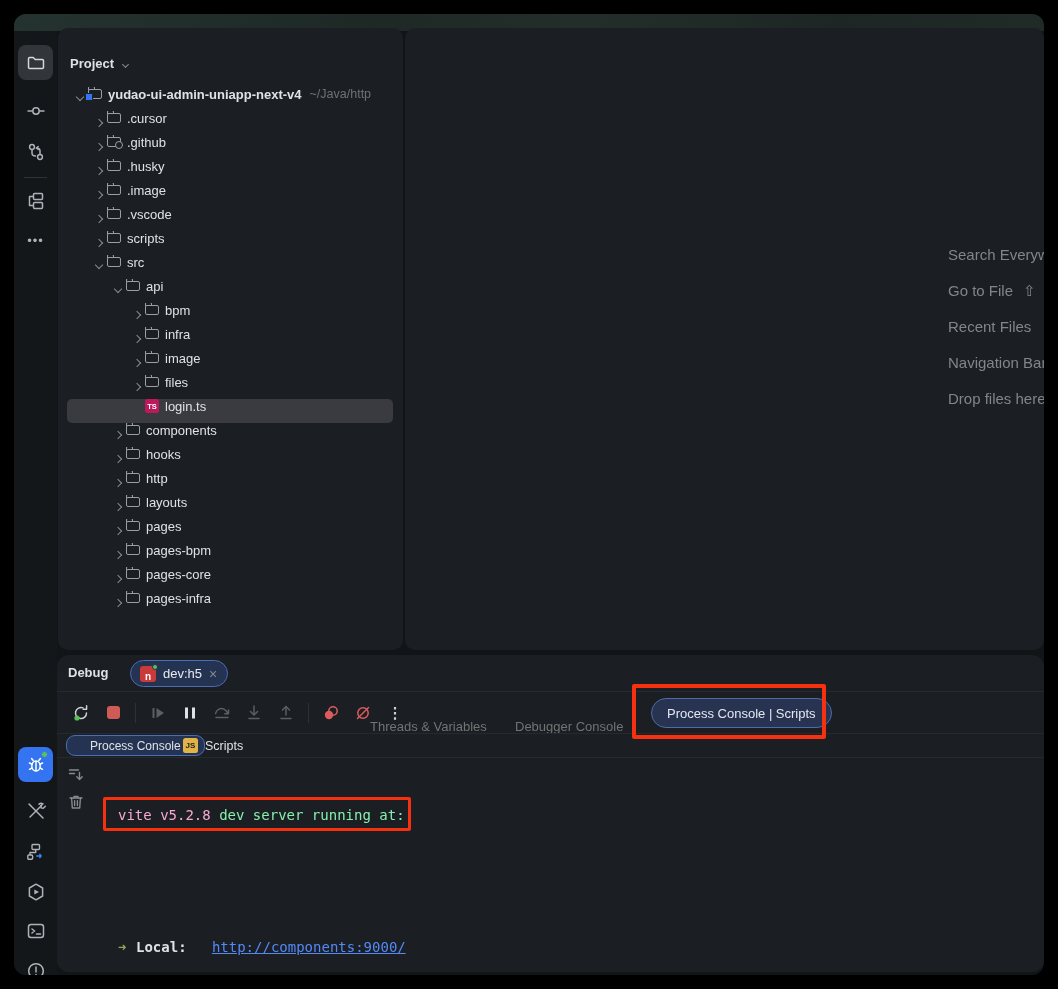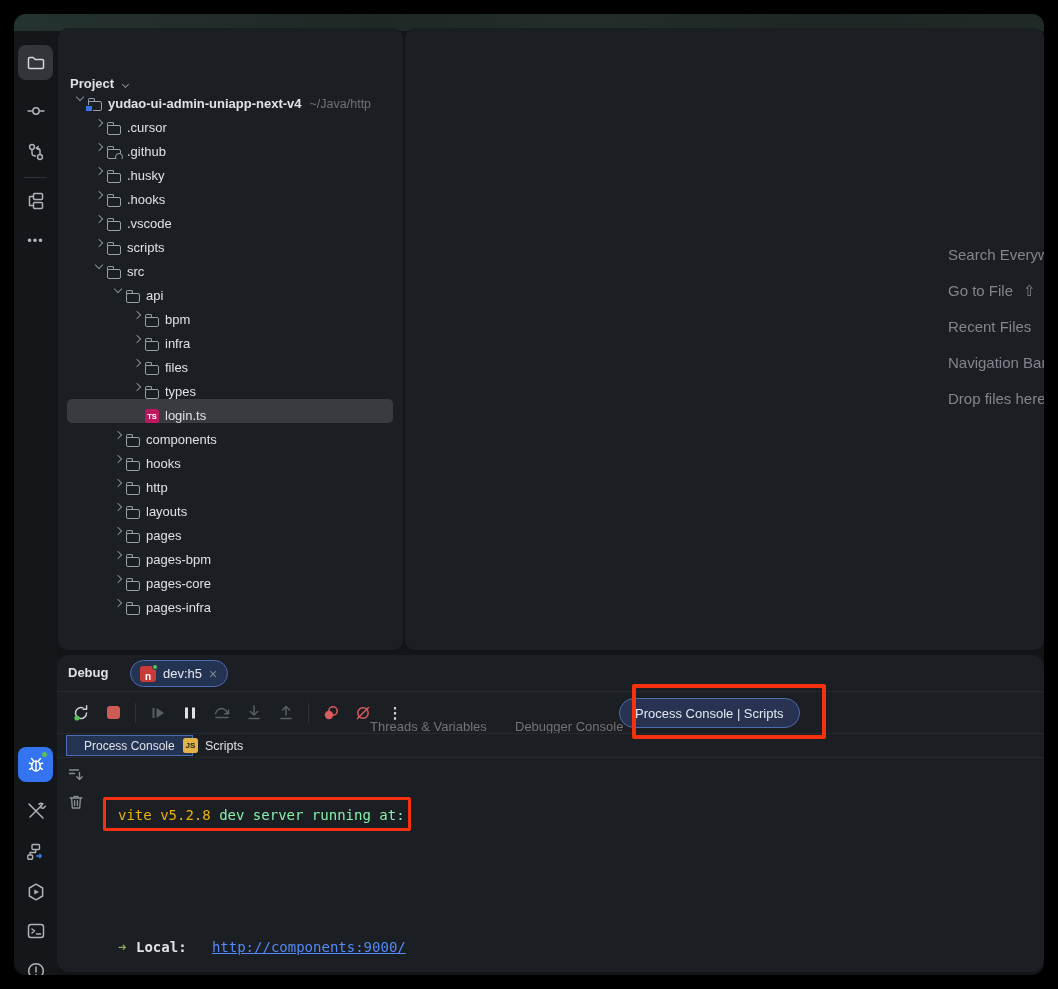--- a/index.html
+++ b/index.html
@@ -22,31 +22,31 @@
   .green-dot { position:absolute; right:5px; top:4px; width:7px; height:7px;
     border-radius:50%; background:#57c255; border:1.5px solid #3574f0; }
 
   
   .panel { position:absolute; background:#1b1e23; border-radius:10px; overflow:hidden; }
   .project-panel { left:44px; top:14px; width:345px; height:622px; }
   .editor-panel  { left:391px; top:14px; width:639px; height:622px; }
   .debug-panel   { left:43px; top:641px; width:987px; height:317px; border-radius:12px; }
 
   
-  .pp-header { position:absolute; left:12px; top:48px; display:flex; align-items:flex-end; gap:8px; }
+  .pp-header { position:absolute; left:12px; top:28px; display:flex; align-items:flex-end; gap:8px; }
   .pp-title { color:#dfe1e5; font-size:13px; font-weight:bold; }
   .chev { width:15px; height:24px; position:relative; flex:none; }
   .chev::before { content:''; position:absolute; left:4px; top:9px; width:5px; height:5px;
     border-right:1.5px solid #878b92; border-bottom:1.5px solid #878b92; transform:rotate(-45deg); }
   .chev.down::before { transform:rotate(45deg); top:7px; }
   .chev.none::before { display:none; }
   .chev.sm { width:10px; height:10px; }
   .chev.sm::before { left:1px; top:1px; width:4px; height:4px; transform:rotate(45deg); }
   .tree { position:absolute; left:0; top:59px; right:0; }
-  .trow { height:24px; display:flex; align-items:flex-end; margin:0 10px 0 9px;
+  .trow { height:24px; display:flex; align-items:flex-start; margin:0 10px 0 9px;
     padding-left:calc(6px + var(--lv)*19px); white-space:nowrap; overflow:hidden; }
   .trow.selected { background:#393b40; border-radius:5px; }
   .tlabel { color:#dfe1e5; font-size:13px; margin-left:6px; }
   .tlabel.b { font-weight:bold; }
   .tpath { color:#6e7278; font-size:12.5px; margin-left:8px; }
   .fold { width:14px; height:10px; border:1.4px solid #9a9ea6; border-radius:2px;
     position:relative; flex:none; margin-top:2px; }
   .fold::before { content:''; position:absolute; top:-4px; left:-1.4px; width:5px; height:3px;
     border:1.4px solid #9a9ea6; border-bottom:none; border-radius:2px 2px 0 0; }
   .fold.gh::after { content:''; position:absolute; right:-3px; bottom:-3px; width:6px; height:6px;
@@ -78,37 +78,37 @@
   .dbg-sep { position:absolute; left:0; width:100%; height:1px; background:#26292e; }
 
   .dbg-toolbar { position:absolute; left:0; top:37px; width:100%; height:41px; }
   .tb-icons { position:absolute; left:14px; top:0; height:41px; display:flex; align-items:center; gap:12px; }
   .tb-btn { width:20px; height:20px; display:flex; align-items:center; justify-content:center; }
   .tb-sep { width:1px; height:20px; background:#2e3136; }
   .stop-sq { width:13px; height:13px; background:#cf5b56; border-radius:3px; }
   .more-v { color:#ced0d6; font-size:15px; font-weight:bold; letter-spacing:0; }
   .vtab { position:absolute; top:14px; height:41px; display:flex; align-items:center;
     color:#737373; font-size:13px; }
-  .vtab-pill { position:absolute; left:562px; top:6px; height:30px; border-radius:15px;
+  .vtab-pill { position:absolute; left:594px; top:6px; height:30px; border-radius:15px;
     background:#273350; border:1px solid #4c6cab; display:flex; align-items:center;
     padding:0 15px; color:#e3e7ef; font-size:13px; }
 
   .dbg-subtabs { position:absolute; left:0; top:79px; width:100%; height:23px; }
-  .subtab-pill { position:absolute; left:9px; top:1px; height:21px; border-radius:0;
+  .subtab-pill { position:absolute; left:9px; top:1px; height:21px; border-radius:9px;
     background:#253352; border:1px solid #4a6db4; display:flex; align-items:center;
-    padding:0 17px; color:#dfe1e5; font-size:12px; }
+    padding:0 23px; color:#dfe1e5; font-size:12px; }
   .subtab-scripts { position:absolute; left:126px; top:1px; height:21px; display:flex;
     align-items:center; gap:7px; color:#dfe1e5; font-size:12.5px; }
 
   .console-area { position:absolute; left:0; top:103px; right:0; bottom:0; }
   .gutter-ico { position:absolute; left:10px; width:18px; height:18px; }
   .con-text { position:absolute; left:61px; top:2px; font-family:"DejaVu Sans Mono", monospace;
     font-size:14px; line-height:22px; white-space:pre; }
   .cline { height:22px; }
-  .c-teal { color:#eab308; }
+  .c-teal { color:#f9a8d4; }
   .c-green { color:#86efac; }
   .c-arrow { color:#8fa959; display:inline-block; width:18px; }
   .c-label { color:#dfe1e5; font-weight:bold; }
   .c-link { color:#548af7; text-decoration:underline; }
 
   .anno { position:absolute; border:4px solid #f5310f; border-radius:2px; pointer-events:none; }
   .anno1 { left:575px; top:29px; width:194px; height:55px; }
   .anno2 { left:46px; top:142px; width:308px; height:34px; border-width:3.5px; }
 
   svg { display:block; }
@@ -243,21 +243,21 @@
         <span class="tlabel">.github</span>
       </div>
       <div class="trow" style="--lv:1">
         <span class="chev"></span>
         <span class="fold"></span>
         <span class="tlabel">.husky</span>
       </div>
       <div class="trow" style="--lv:1">
         <span class="chev"></span>
         <span class="fold"></span>
-        <span class="tlabel">.hooks</span>
+        <span class="tlabel">.image</span>
       </div>
       <div class="trow" style="--lv:1">
         <span class="chev"></span>
         <span class="fold"></span>
         <span class="tlabel">.vscode</span>
       </div>
       <div class="trow" style="--lv:1">
         <span class="chev"></span>
         <span class="fold"></span>
         <span class="tlabel">scripts</span>
@@ -278,26 +278,26 @@
         <span class="tlabel">bpm</span>
       </div>
       <div class="trow" style="--lv:3">
         <span class="chev"></span>
         <span class="fold"></span>
         <span class="tlabel">infra</span>
       </div>
       <div class="trow" style="--lv:3">
         <span class="chev"></span>
         <span class="fold"></span>
+        <span class="tlabel">image</span>
+      </div>
+      <div class="trow" style="--lv:3">
+        <span class="chev"></span>
+        <span class="fold"></span>
         <span class="tlabel">files</span>
-      </div>
-      <div class="trow" style="--lv:3">
-        <span class="chev"></span>
-        <span class="fold"></span>
-        <span class="tlabel">types</span>
       </div>
       <div class="trow selected" style="--lv:3">
         <span class="chev none"></span>
         <span class="badge-ts">TS</span>
         <span class="tlabel">login.ts</span>
       </div>
       <div class="trow" style="--lv:2">
         <span class="chev"></span>
         <span class="fold"></span>
         <span class="tlabel">components</span>

